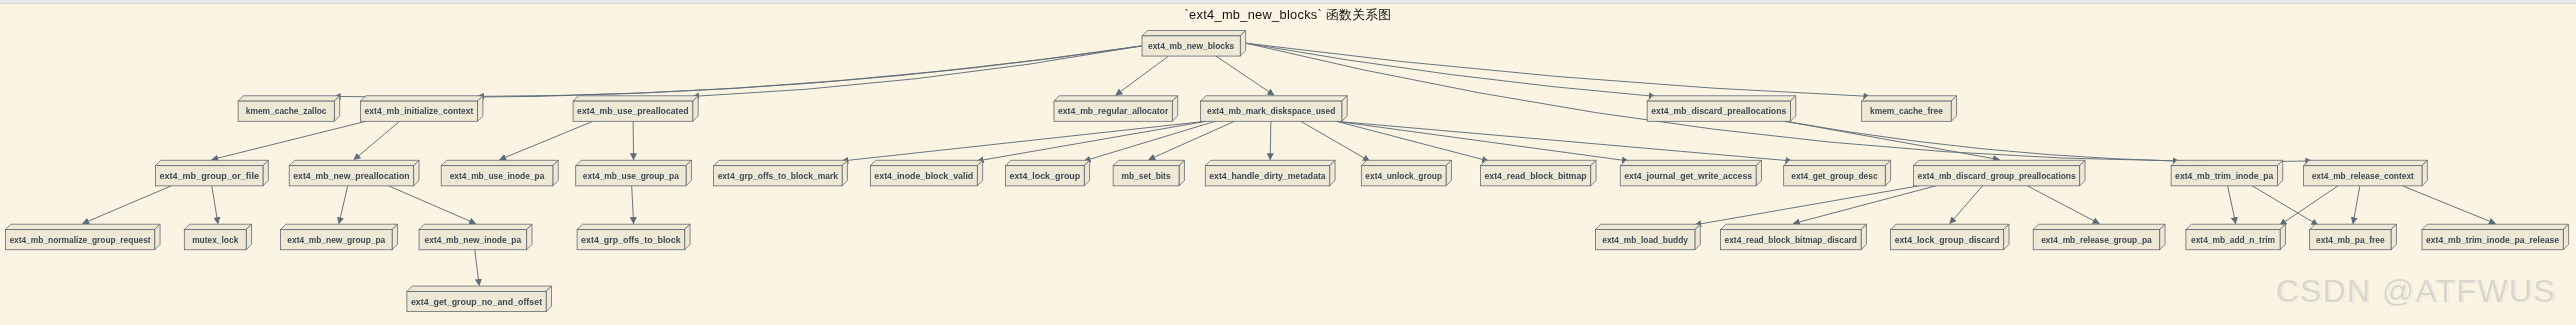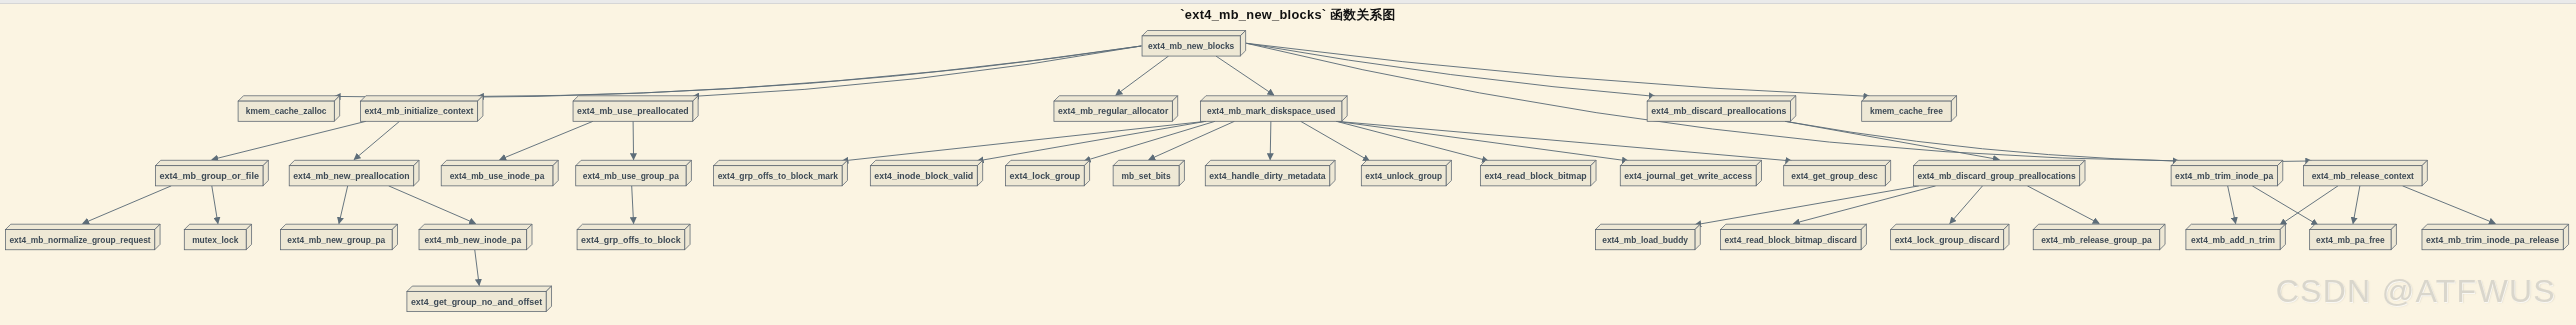--- a/index.html
+++ b/index.html
@@ -7,21 +7,21 @@
     width:2576px;height:326px;overflow:hidden;position:relative;
     font-family:"Liberation Sans","DejaVu Sans",sans-serif;
     background:#fbf4e2;
   }
   .top-strip{
     position:absolute;top:0;left:0;width:100%;height:4px;
     background:#eaeaea;border-bottom:0.7px solid #d6d6d6;box-sizing:border-box;
   }
   .page-title{
     position:absolute;top:6.7px;left:0;width:100%;
-    text-align:center;font-size:12.8px;font-weight:bold;color:#111111;
+    text-align:center;font-size:12.8px;font-weight:normal;color:#111111;
     letter-spacing:0.3px;
   }
   #diagram{position:absolute;top:0;left:0;}
   .watermark{
     position:absolute;right:20px;bottom:16px;
     font-size:32px;font-weight:400;letter-spacing:1.3px;
     color:#d9d6cc;
     text-shadow:0.7px 0.7px 0 rgba(255,255,255,.75), 1.3px 1.3px 1.3px rgba(160,155,140,.25);
     user-select:none;
     margin-left:32px;

